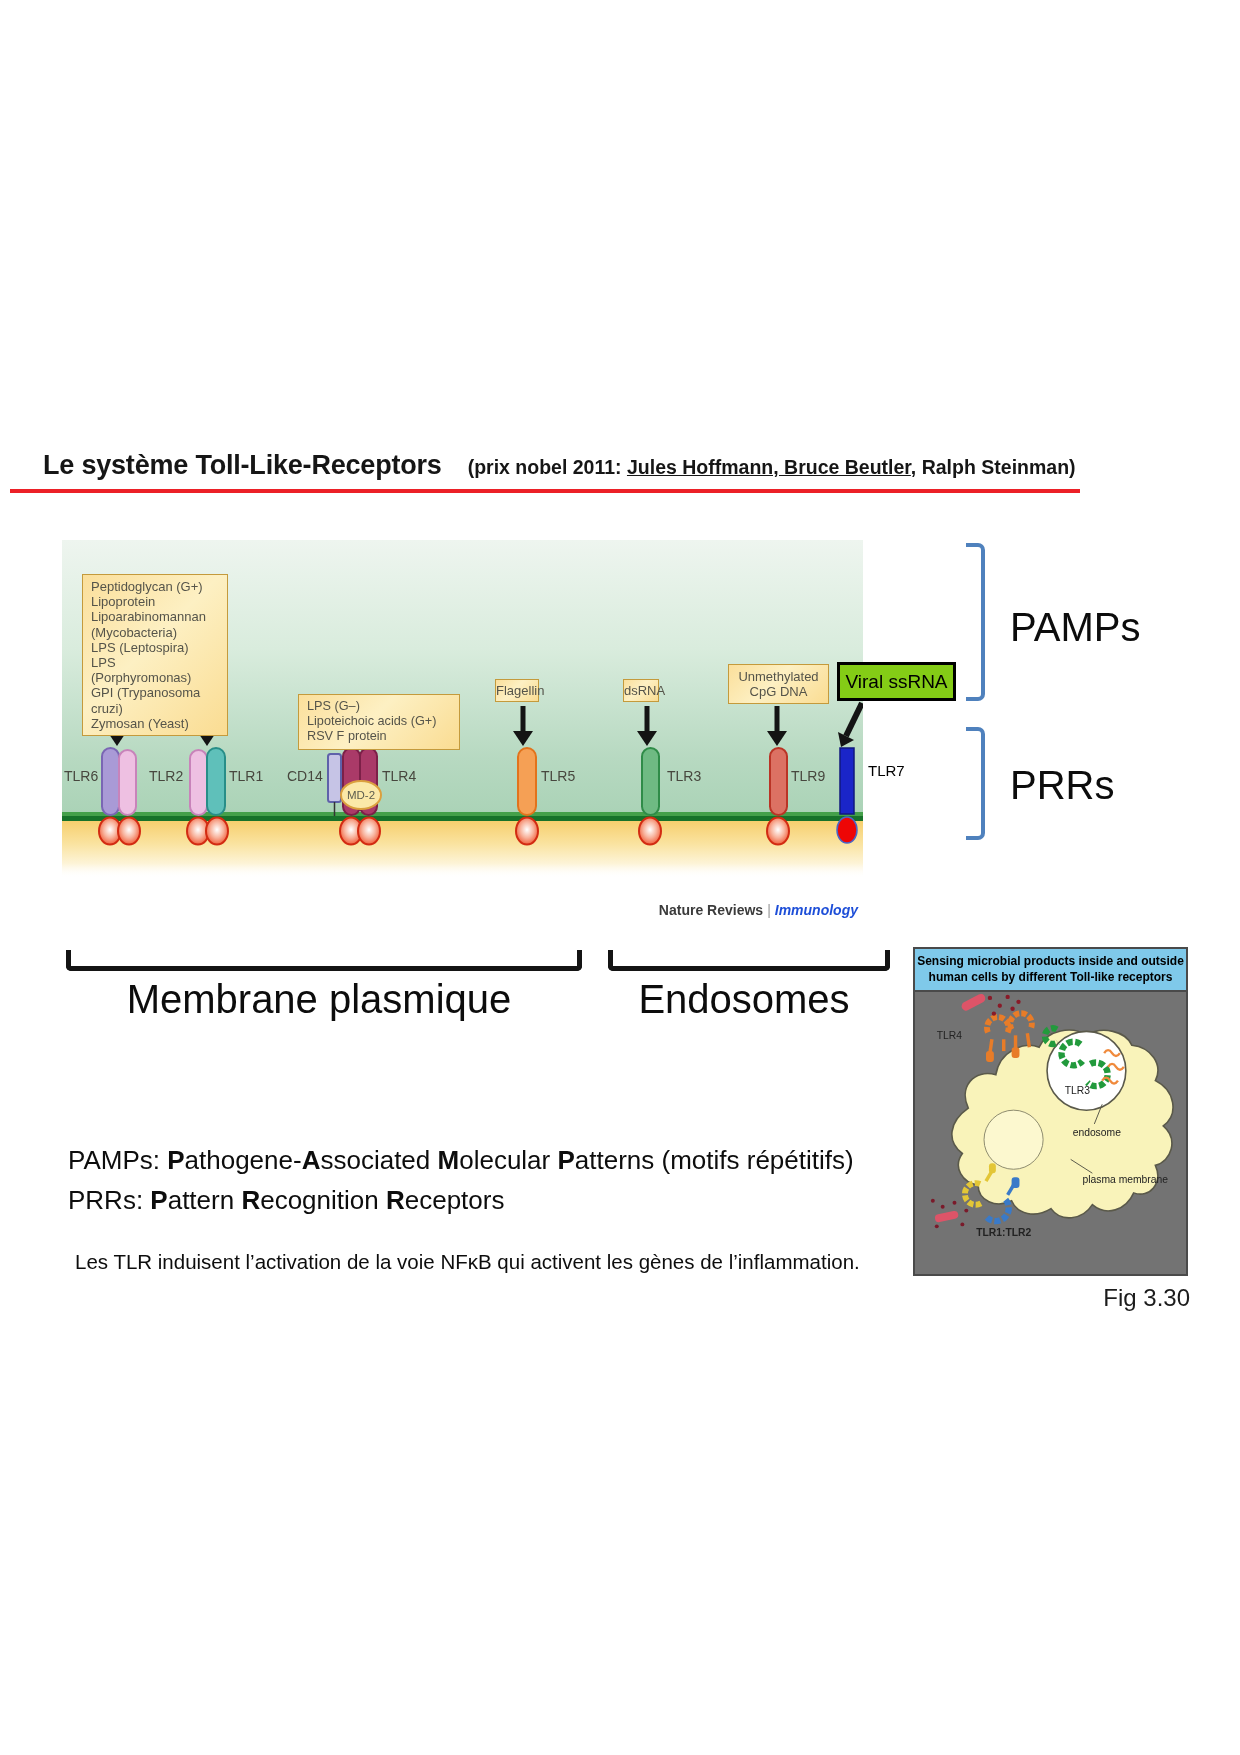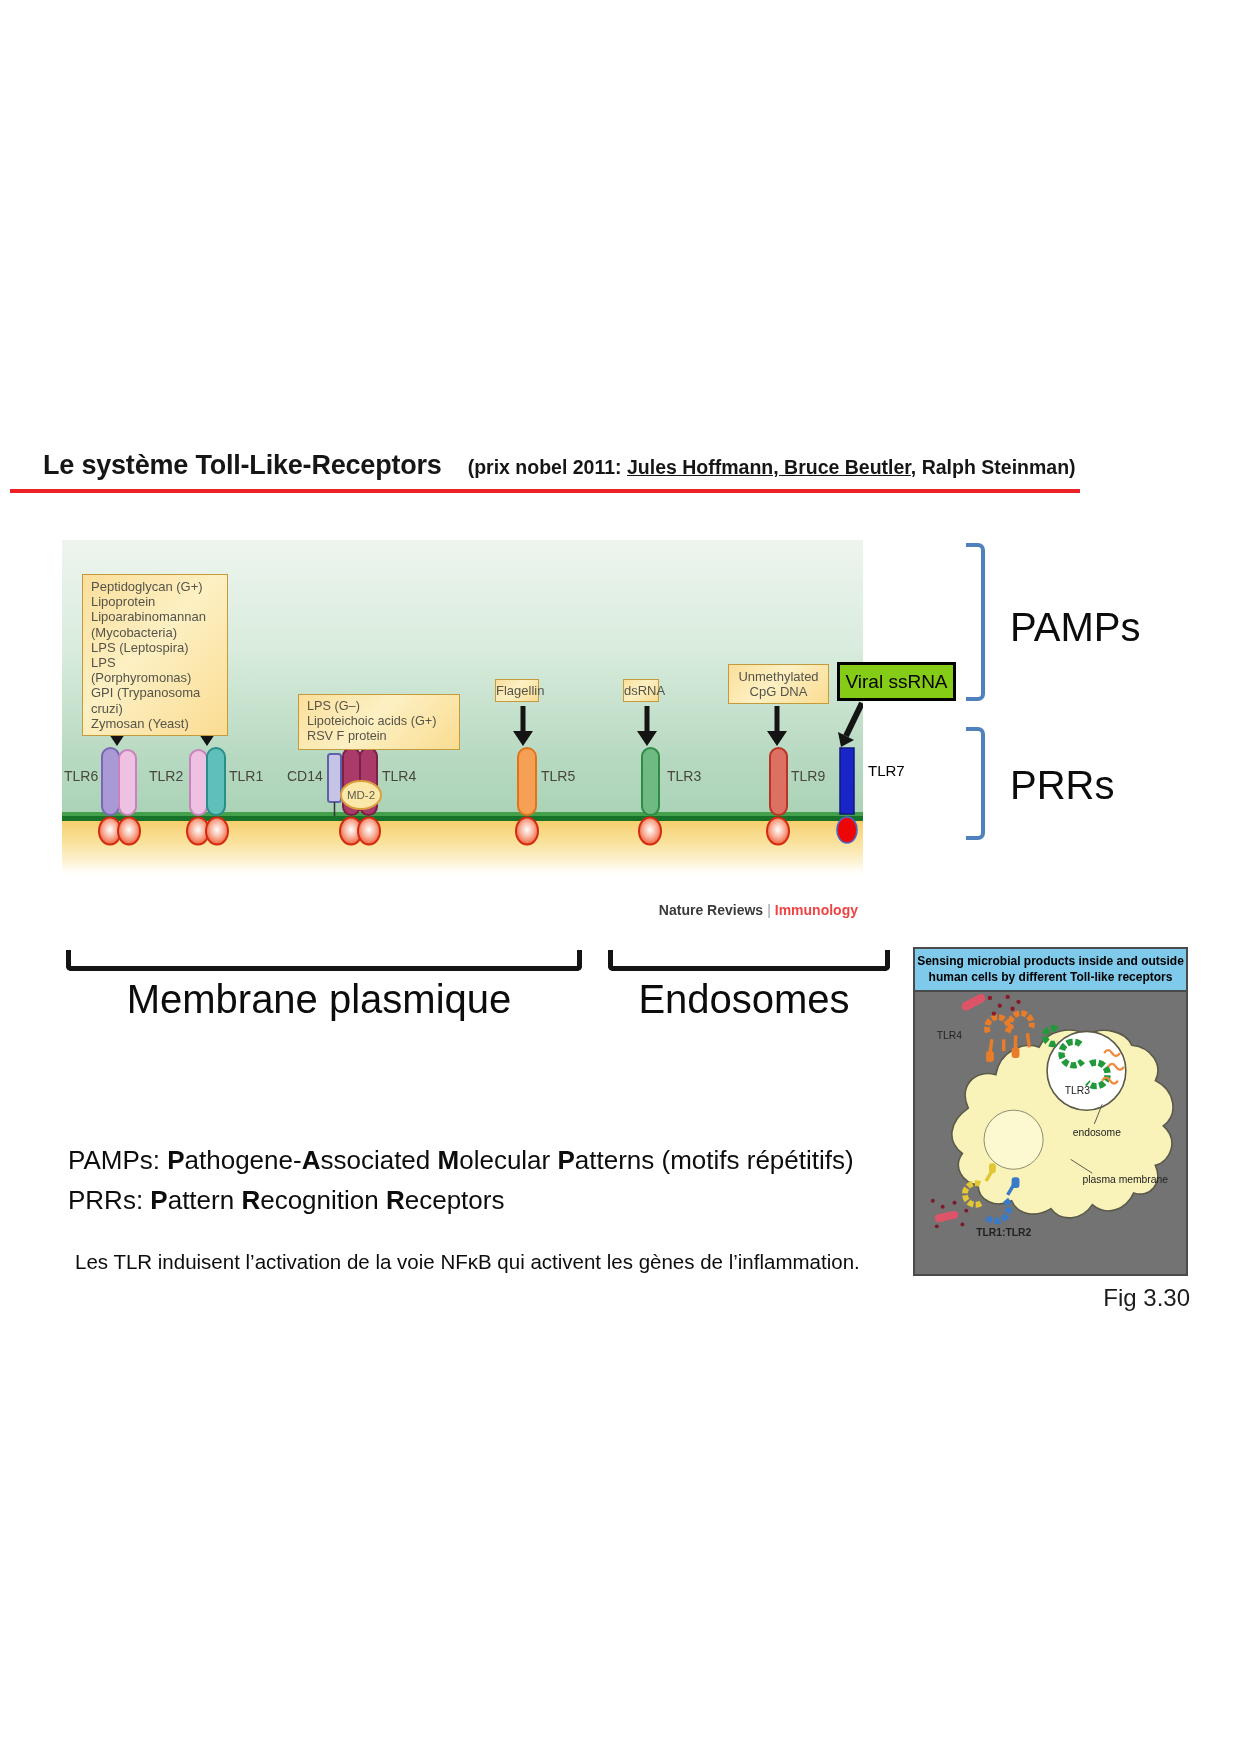--- a/index.html
+++ b/index.html
@@ -37,21 +37,21 @@
   }
   .rlabel{position:absolute;font-size:14px;color:#47473e;white-space:nowrap;}
   .l-tlr6{left:2px;top:228px;}   .l-tlr2{left:87px;top:228px;}
   .l-tlr1{left:167px;top:228px;} .l-cd14{left:225px;top:228px;}
   .l-tlr4{left:320px;top:228px;} .l-tlr5{left:479px;top:228px;}
   .l-tlr3{left:605px;top:228px;} .l-tlr9{left:729px;top:228px;}
   .l-tlr7{left:806px;top:222px;font-size:15px;color:#000;}
   .credit{position:absolute;left:0;top:362px;width:796px;text-align:right;font-size:14px;white-space:nowrap;}
   .credit .src{font-weight:700;color:#3b3b3b;}
   .credit .sep{color:#9a9a9a;font-weight:400;padding:0 4px;}
-  .credit .jrn{font-weight:700;color:#ef4444;}
+  .credit .jrn{font-weight:700;color:#1d4ed8;font-style:italic;}
 
   
   .bbrk{border-right:4px solid #4f81bd;border-top:4px solid #4f81bd;border-bottom:4px solid #4f81bd;
         border-radius:0 7px 7px 0;width:15px;}
   .brk-pamps{left:966px;top:543px;height:150px;}
   .brk-prrs{left:966px;top:727px;height:105px;}
   .big-label{font-size:40px;color:#0c0c0c;}
   .lab-pamps{left:1010px;top:605px;}
   .lab-prrs{left:1010px;top:763px;}
 

